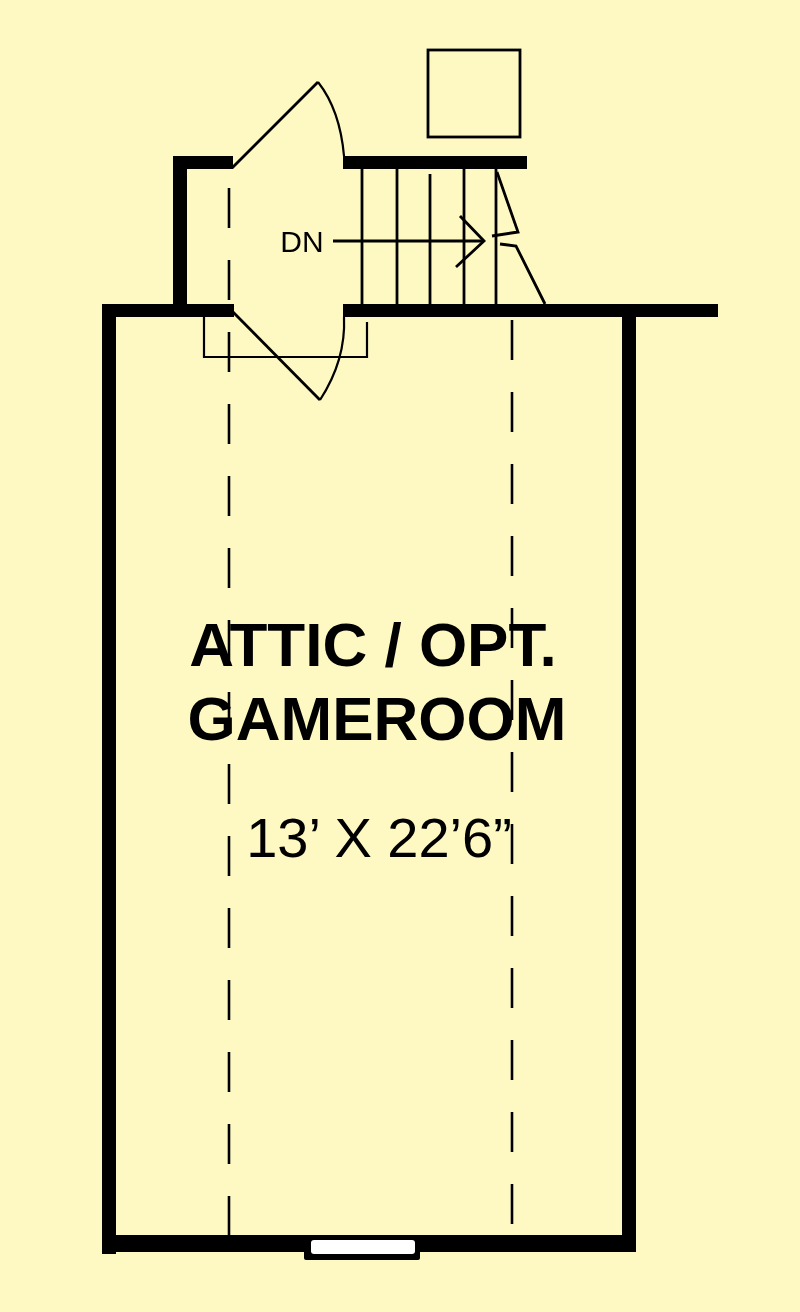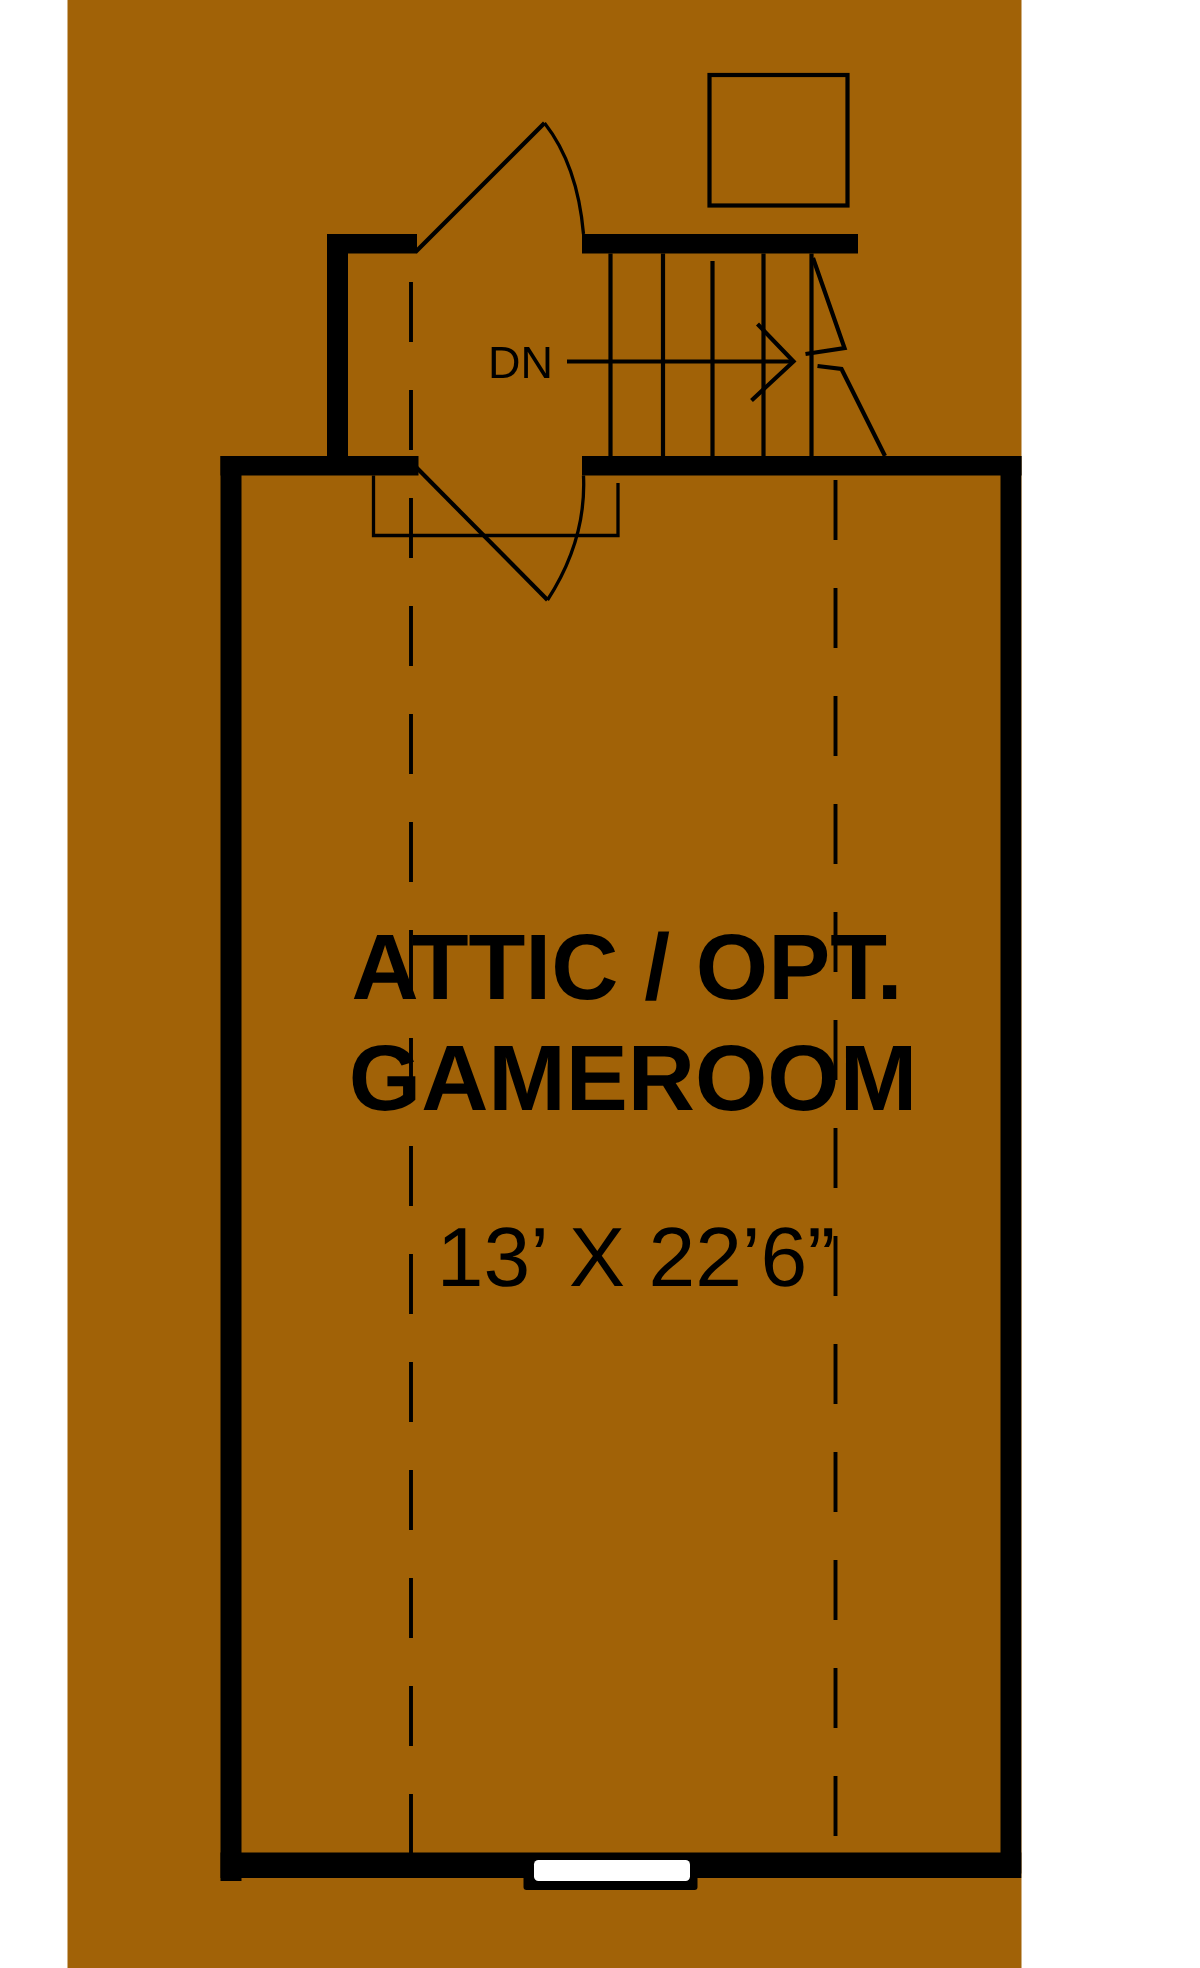--- a/index.html
+++ b/index.html
@@ -2,25 +2,24 @@
 <html><head>
   <meta charset="utf-8">
   <style>
     html, body {
       margin: 0;
       padding: 0;
       background: #ffffff;
     }
     .canvas {
       position: relative;
-      width: 636px;
+      width: 800px;
       height: 1312px;
       overflow: hidden;
-      background: #a16207;
-      margin-left: 45px;
+      background: #fef9c3;
     }
     svg {
       position: absolute;
       left: 0;
       top: 0;
       width: 800px;
       height: 1312px;
     }
     .wall { fill: #000000; }
     .line { stroke: #000000; fill: none; }

